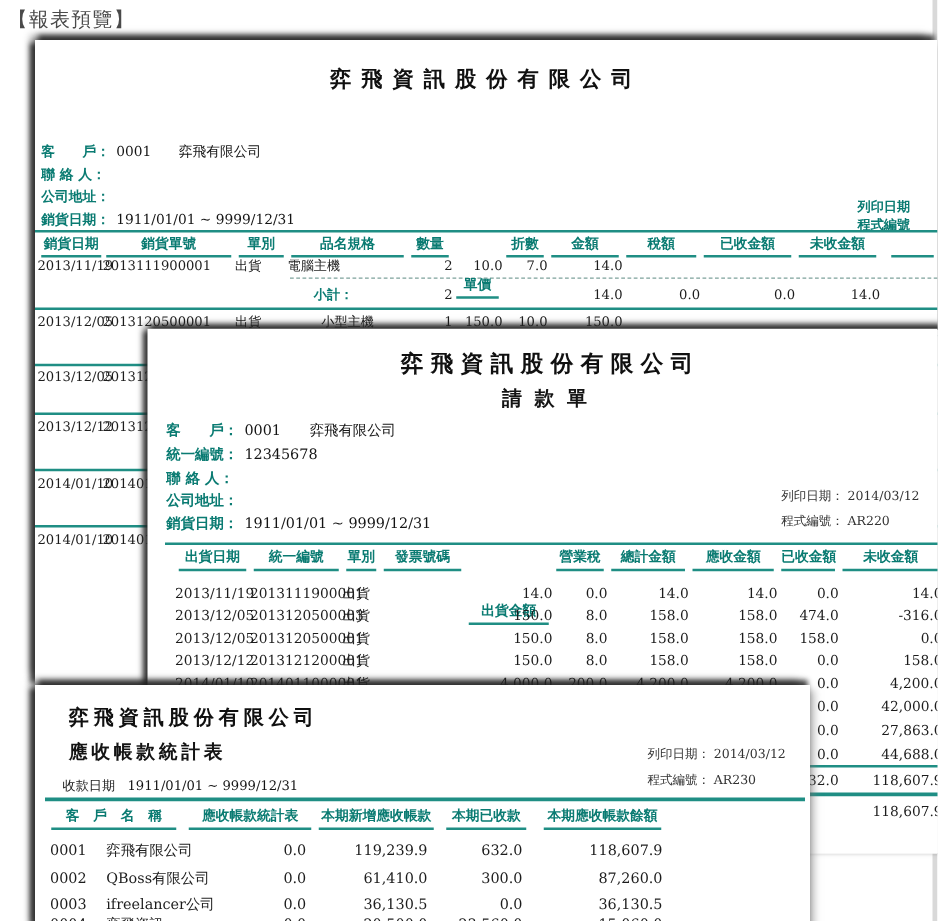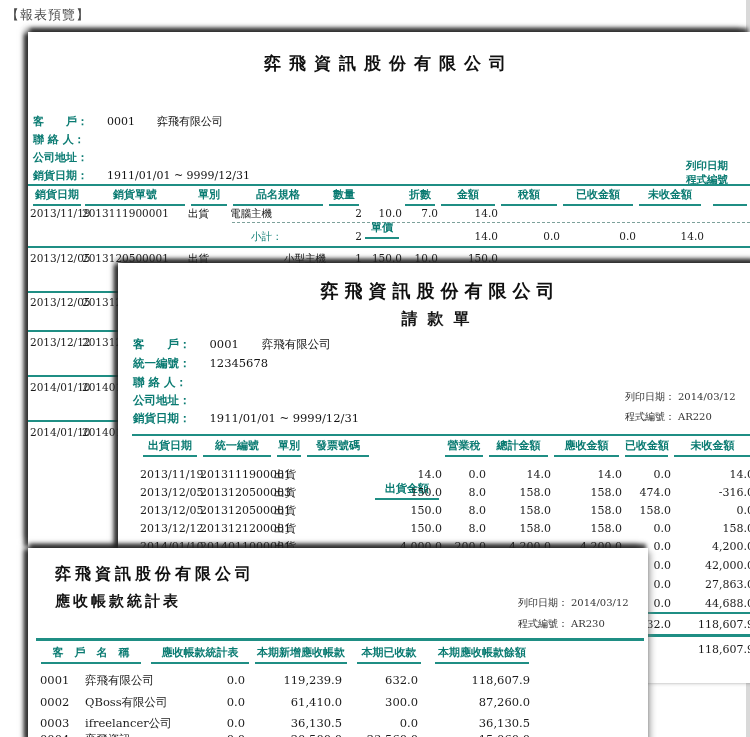--- a/index.html
+++ b/index.html
@@ -1,18 +1,18 @@
 <!DOCTYPE html>
 <html><head>
 <meta charset="utf-8">
 <style>
   html,body{margin:0;padding:0;}
   #screen{position:relative;width:750px;height:737px;overflow:hidden;background:#ffffff;
           font-family:"DejaVu Serif","DejaVu Sans",serif;}
-  .preview-label{position:absolute;left:6px;top:6px;font-size:13px;color:#4a4a4a;
+  .preview-label{position:absolute;left:6px;top:6px;font-size:16px;color:#4a4a4a;
           font-family:"DejaVu Sans",sans-serif;letter-spacing:1px;}
   .edge-strip{position:absolute;right:0;top:0;width:4px;height:737px;background:#d9d9d9;}
   .paper{position:absolute;background:#ffffff;
          box-shadow:-6px 0 4px -2px rgba(35,35,35,.85),
                     0 -6px 4px -2px rgba(35,35,35,.85),
                     -6px -6px 6px -3px rgba(35,35,35,.6),
                     6px 1px 6px -3px rgba(120,120,120,.55);}
   #r1{left:28px;top:32px;width:722px;height:516px;z-index:1;}
   #r2{left:118px;top:263px;width:645px;height:420px;z-index:2;}
   #r3{left:28px;top:548px;width:620px;height:200px;z-index:3;}
@@ -21,35 +21,35 @@
   #r1 .r-subtitle{position:absolute;left:0;top:58px;width:100%;text-align:center;font-weight:bold;
                   color:#0a7b72;font-size:15px;letter-spacing:14px;}
   #r2 .r-title{top:16px;font-size:18px;letter-spacing:6px;}
   #r2 .r-subtitle{position:absolute;left:0;top:46px;width:100%;text-align:center;font-weight:bold;
                   color:#141414;font-size:16px;letter-spacing:10px;}
   #r3 .r-title{left:27px;width:auto;text-align:left;top:16px;font-size:16px;letter-spacing:4px;}
   #r3 .r-subtitle{position:absolute;left:27px;top:44px;font-weight:bold;color:#141414;
                   font-size:15px;letter-spacing:3px;text-align:center;}
   .info-line{position:absolute;white-space:nowrap;font-size:11px;}
   .info-label{color:#0a7b72;font-weight:bold;}
-  .info-value{color:#141414;margin-left:19px;}
+  .info-value{color:#141414;margin-left:5px;}
   .print-line{position:absolute;white-space:nowrap;font-size:10px;color:#333;}
   .print-line .pv{margin-left:3px;}
   .teal-print{color:#0a7b72;font-weight:bold;}
   .hr{position:absolute;height:2px;background:#1f8e84;}
   .hr3{position:absolute;height:3px;background:#1f8e84;}
   .dash{position:absolute;height:0;border-top:1px dashed #7da19b;}
   .tbl{position:absolute;left:0;top:0;width:100%;height:100%;}
   .th{position:absolute;color:#0a7b72;font-weight:bold;text-align:center;font-size:11px;
       line-height:14px;height:16px;border-bottom:2px solid #1f8e84;white-space:nowrap;overflow:visible;}
   .td{position:absolute;font-size:10.5px;color:#1c1c1c;white-space:nowrap;line-height:13px;}
   #r2 .td{font-size:11px;}
   #r3 .td{font-size:11.5px;}
   #r3 .th{font-size:11px;}
-  .td.t-subtotal.lab{color:#0a7b72;font-weight:normal;}
+  .td.t-subtotal.lab{color:#0a7b72;font-weight:bold;}
   .td.t-total{font-weight:normal;}
 </style>
 </head>
 <body>
 
 <div id="screen">
   <div class="edge-strip"></div>
   <div class="preview-label">【報表預覽】</div>
 
   <div id="r1" class="paper">
@@ -103,21 +103,21 @@
         <div class="td t-data" style="left: 410px; top: 175px; width: 60px; text-align: right;">14.0</div>
         <div class="td t-subtotal lab" style="left: 202px; top: 198px; width: 96px; text-align: left;">　　小計：</div>
         <div class="td t-subtotal" style="left: 298px; top: 198px; width: 36px; text-align: right;">2</div>
         <div class="td t-subtotal" style="left: 410px; top: 198px; width: 60px; text-align: right;">14.0</div>
         <div class="td t-subtotal" style="left: 470px; top: 198px; width: 62px; text-align: right;">0.0</div>
         <div class="td t-subtotal" style="left: 532px; top: 198px; width: 76px; text-align: right;">0.0</div>
         <div class="td t-subtotal" style="left: 608px; top: 198px; width: 68px; text-align: right;">14.0</div>
         <div class="td t-data" style="left: 2px; top: 220px; width: 54px; text-align: left;">2013/12/05</div>
         <div class="td t-data" style="left: 54px; top: 220px; width: 106px; text-align: left;">2013120500001</div>
         <div class="td t-data" style="left: 160px; top: 220px; width: 42px; text-align: left;">出貨</div>
-        <div class="td t-data" style="left: 202px; top: 220px; width: 96px; text-align: right;">小型主機</div>
+        <div class="td t-data" style="left: 202px; top: 220px; width: 96px; text-align: center;">小型主機</div>
         <div class="td t-data" style="left: 298px; top: 220px; width: 36px; text-align: right;">1</div>
         <div class="td t-data" style="left: 334px; top: 220px; width: 40px; text-align: right;">150.0</div>
         <div class="td t-data" style="left: 374px; top: 220px; width: 36px; text-align: right;">10.0</div>
         <div class="td t-data" style="left: 410px; top: 220px; width: 60px; text-align: right;">150.0</div>
         <div class="td t-clipped" style="left: 2px; top: 264px; width: 54px; text-align: left;">2013/12/05</div>
         <div class="td t-clipped" style="left: 54px; top: 264px; width: 106px; text-align: left;">2013120500003</div>
         <div class="td t-clipped" style="left: 2px; top: 304px; width: 54px; text-align: left;">2013/12/12</div>
         <div class="td t-clipped" style="left: 54px; top: 304px; width: 106px; text-align: left;">2013121200001</div>
         <div class="td t-clipped" style="left: 2px; top: 349px; width: 54px; text-align: left;">2014/01/10</div>
         <div class="td t-clipped" style="left: 54px; top: 349px; width: 106px; text-align: left;">2014011000001</div>
@@ -222,20 +222,23 @@
         <div class="td t-total" style="left: 504px; top: 355px; width: 49px; text-align: right;">532.0</div>
         <div class="td t-total" style="left: 553px; top: 355px; width: 83px; text-align: right;">118,607.9</div>
         <div class="td t-grand" style="left: 553px; top: 380px; width: 83px; text-align: right;">118,607.9</div>
       </div>
   </div>
 
   <div id="r3" class="paper">
     <div class="r-title">弈飛資訊股份有限公司</div>
     <div class="r-subtitle">應收帳款統計表</div>
 
+    <div class="info-line" style="left:22px;top:74px;font-size:10.5px;">
+      <span style="color:#222;">收款日期</span><span class="info-value" style="margin-left:10px;">1911/01/01 ~ 9999/12/31</span>
+    </div>
 
     <div class="print-line" style="left:490px;top:48px;">
       <span>列印日期：</span><span class="pv">2014/03/12</span>
     </div>
     <div class="print-line" style="left:490px;top:69px;">
       <span>程式編號：</span><span class="pv">AR230</span>
     </div>
 
     <div class="hr" style="left:8px;top:90px;width:608px;height:2.5px;"></div>
 

